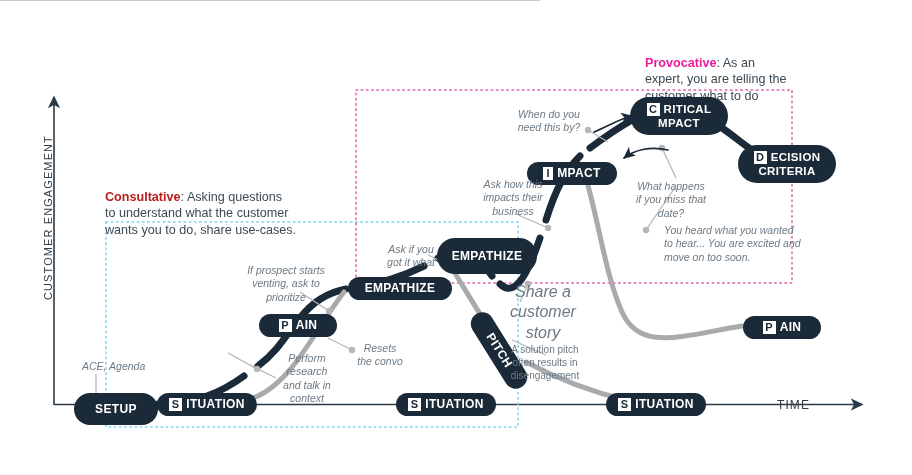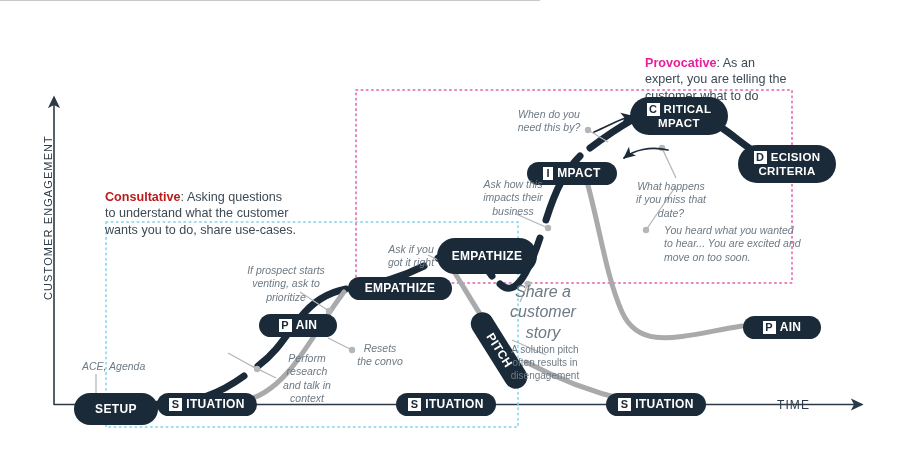--- a/index.html
+++ b/index.html
@@ -244,21 +244,21 @@
 and talk in context</div>
 
   <div class="ann center" style="left:236px; top:264px; width:100px; font-size:10.5px;">If prospect starts
 venting, ask to
 prioritize</div>
 
   <div class="ann center" style="left:352px; top:342px; width:56px; font-size:10.5px;">Resets
 the convo</div>
 
   <div class="ann center" style="left:380px; top:243px; width:62px; font-size:10.5px;">Ask if you
-got it right</div>
+got it what</div>
 
   <div class="ann center" style="left:478px; top:178px; width:70px; font-size:10.5px;">Ask how this
 impacts their
 business</div>
 
   <div class="ann center" style="left:632px; top:180px; width:78px; font-size:10.5px;">What happens
 if you miss that
 date?</div>
 
   <div class="ann center" style="left:512px; top:108px; width:74px; font-size:10.5px;">When do you

